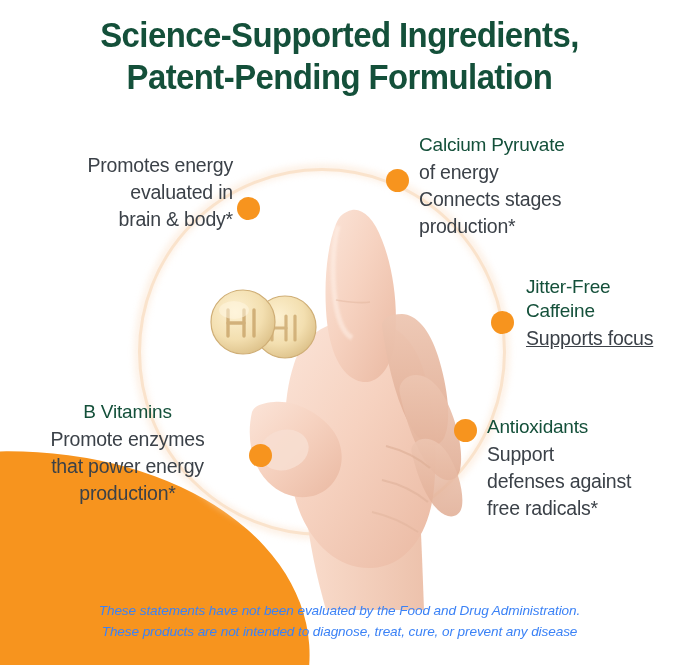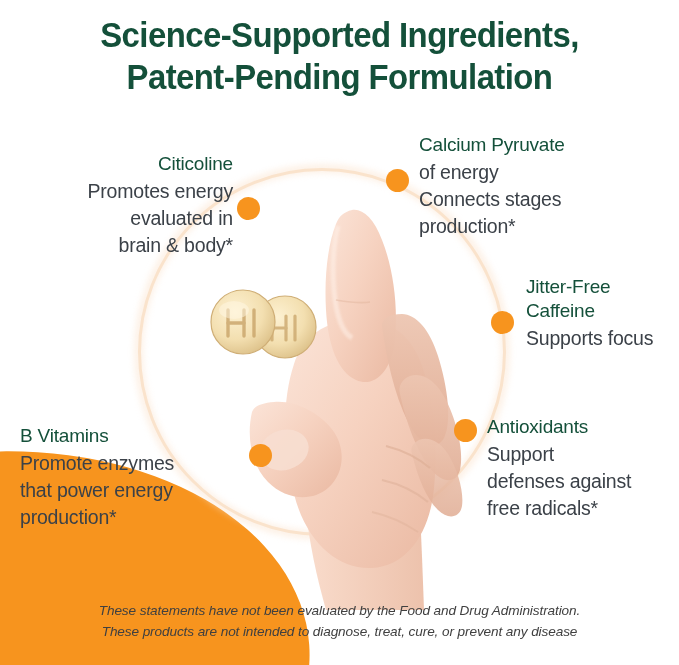--- a/index.html
+++ b/index.html
@@ -114,33 +114,33 @@
     margin: 0;
     font-weight: 400;
     letter-spacing: -0.2px;
   }
   .callout .c-body span { display: block; }
 
   .c-citicoline { left: 28px;  top: 152px; width: 205px; text-align: right; }
   .c-calcium    { left: 419px; top: 133px; width: 250px; text-align: left; }
   .c-caffeine   { left: 526px; top: 275px; width: 150px; text-align: left; }
   .c-antiox     { left: 487px; top: 415px; width: 190px; text-align: left; }
-  .c-bvit       { left: 20px;  top: 424px; width: 215px; text-align: left; }
-
-  .c-caffeine .c-body { white-space: nowrap; }
+  .c-bvit       { left: 20px;  top: 400px; width: 215px; text-align: center; }
+
+  .c-caffeine .c-body { white-space: nowrap; text-decoration: underline; }
   .c-antiox   .c-body { white-space: nowrap; }
 
   
   .disclaimer {
     position: absolute;
     left: 0;
     top: 600px;
     width: 679px;
     text-align: center;
-    color: #404040;
+    color: #3b82f6;
     font-style: italic;
     font-size: 13.6px;
     line-height: 21px;
     letter-spacing: -0.1px;
   }
   .disclaimer span { display: block; white-space: nowrap; }
 </style>
 </head>
 <body>
 
@@ -235,21 +235,20 @@
     </svg>
   </div>
 
   <div class="dot d-citicoline"></div>
   <div class="dot d-calcium"></div>
   <div class="dot d-caffeine"></div>
   <div class="dot d-antiox"></div>
   <div class="dot d-bvit"></div>
 
   <div class="callout c-citicoline">
-    <p class="c-title">Citicoline</p>
     <p class="c-body">
       <span>Promotes energy</span>
       <span>evaluated in</span>
       <span>brain &amp; body*</span>
     </p>
   </div>
 
   <div class="callout c-calcium">
     <p class="c-title">Calcium Pyruvate</p>
     <p class="c-body">

